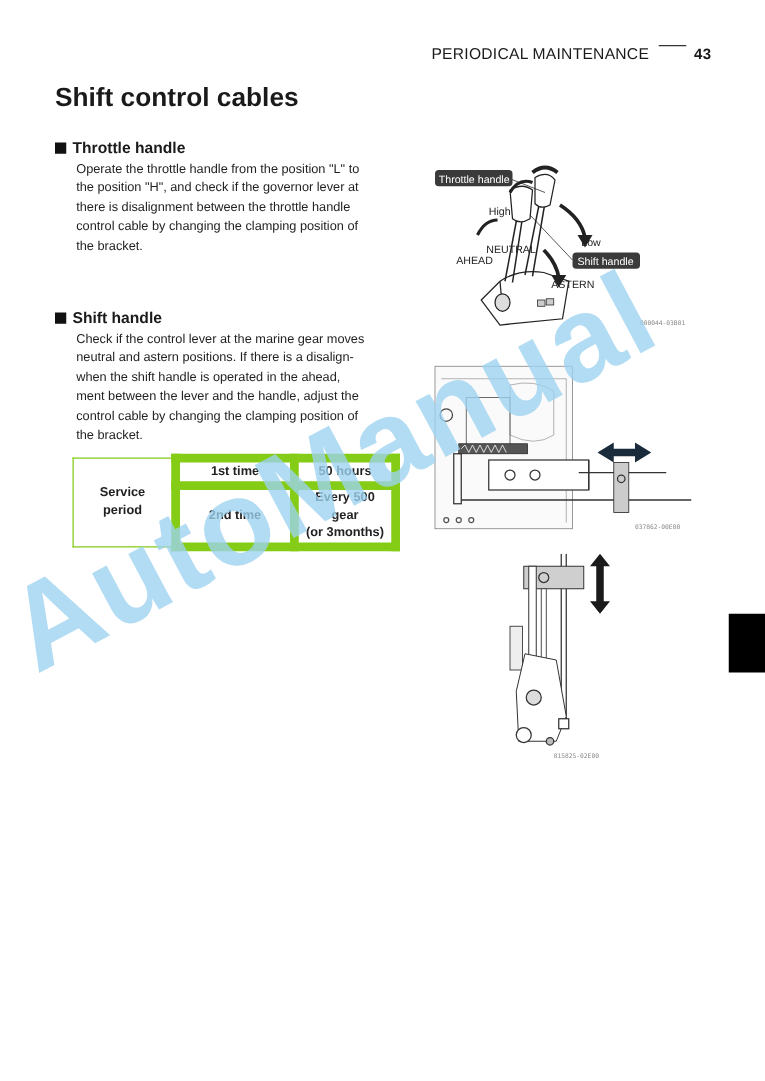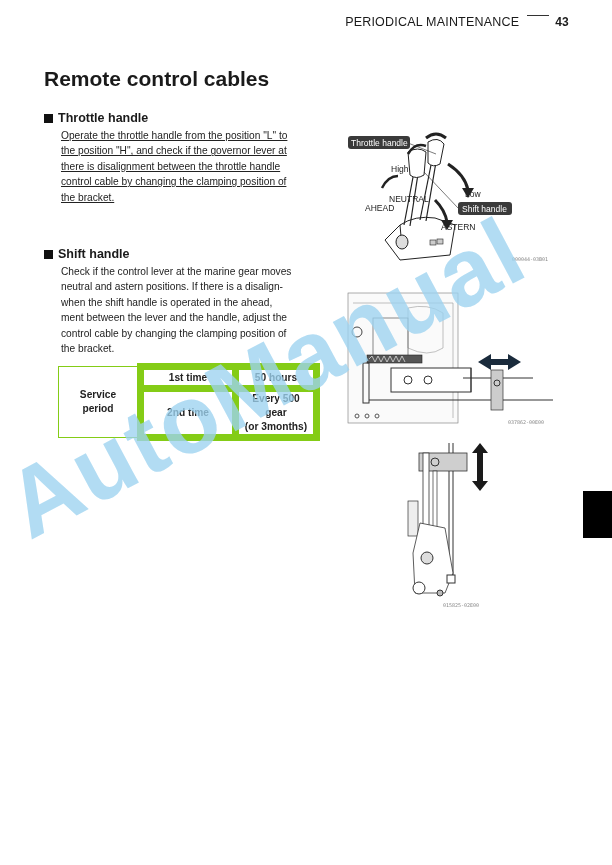--- a/index.html
+++ b/index.html
@@ -1,21 +1,21 @@
 <!DOCTYPE html>
 <html><head>
 <meta charset="utf-8">
 <style>
   html, body { margin: 0; padding: 0; }
   body {
     width: 612px; height: 865px; background: #ffffff; position: relative; overflow: hidden;
     font-family: "Liberation Sans", sans-serif; color: #1a1a1a;
   }
   .running-head {
-    position: absolute; top: 15px; right: 43px; display: flex; align-items: flex-start;
+    position: absolute; top: 36px; right: 43px; display: flex; align-items: flex-start;
     font-size: 12.5px; letter-spacing: 0.2px; margin-left: 44px;
   }
   .running-head .rule { width: 22px; height: 1px; background: #333; margin: 0 6px 0 8px; }
   .running-head .pageno { font-weight: bold; font-size: 12px; }
   .title {
     position: absolute; left: 44px; top: 67px; font-size: 21px; font-weight: bold; margin: 0;
   }
   .section-head {
     position: absolute; left: 44px; font-size: 12.5px; font-weight: bold; display: flex; align-items: center;
   }
@@ -44,27 +44,27 @@
 </style>
 </head>
 <body>
 
 <div class="running-head">
   <span>PERIODICAL MAINTENANCE</span>
   <span class="rule"></span>
   <span class="pageno">43</span>
 </div>
 
-<h1 class="title">Remote control cables</h1>
+<h1 class="title">Shift control cables</h1>
 
 <div class="section-head" style="top:111px;">
   <span class="sq"></span>
   <span>Throttle handle</span>
 </div>
-<div class="body-text" style="top:128px;text-decoration:underline;">
+<div class="body-text" style="top:128px;">
   <div>Operate the throttle handle from the position "L" to</div>
   <div>the position "H", and check if the governor lever at</div>
   <div>there is disalignment between the throttle handle</div>
   <div>control cable by changing the clamping position of</div>
   <div>the bracket.</div>
 </div>
 
 <div class="section-head" style="top:247px;">
   <span class="sq"></span>
   <span>Shift handle</span>

